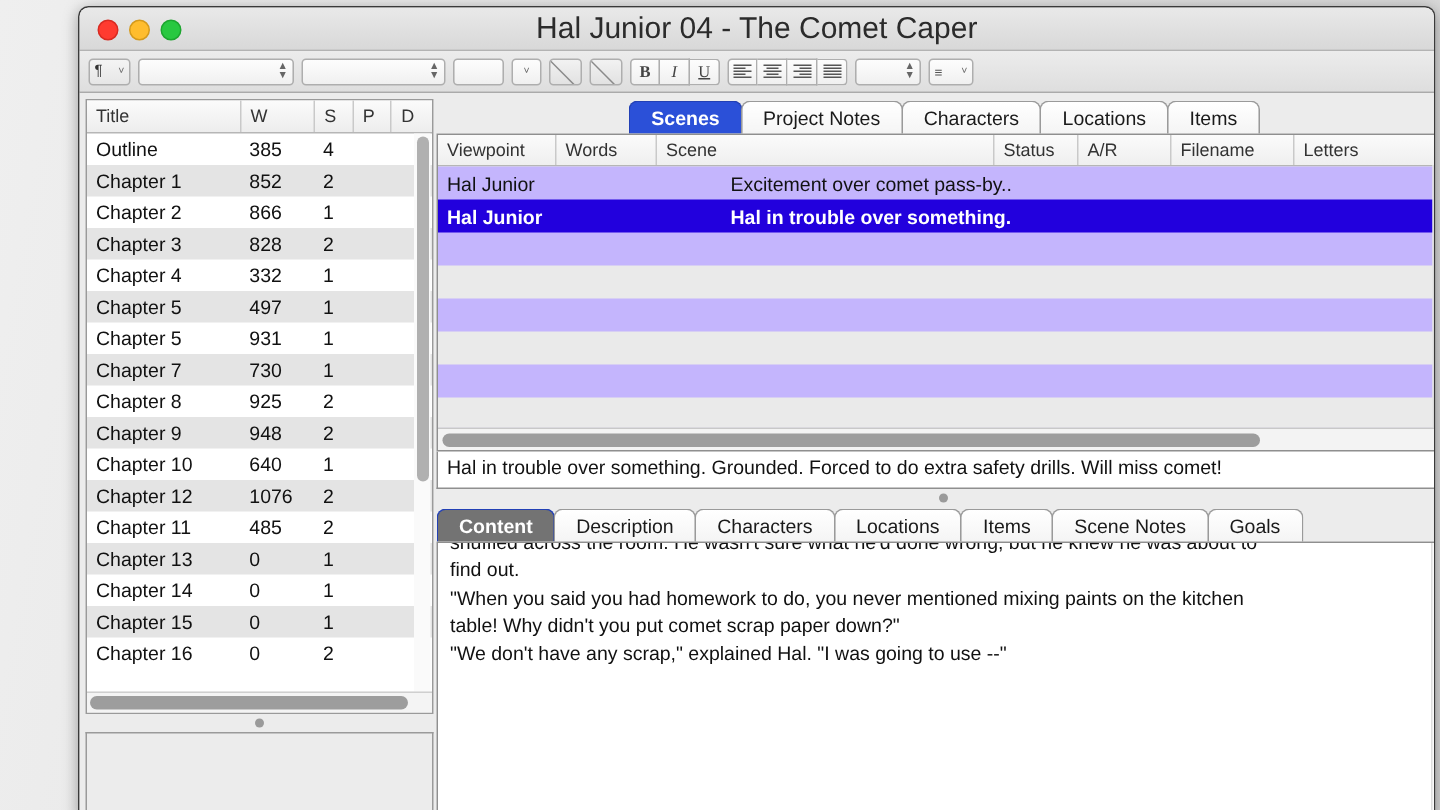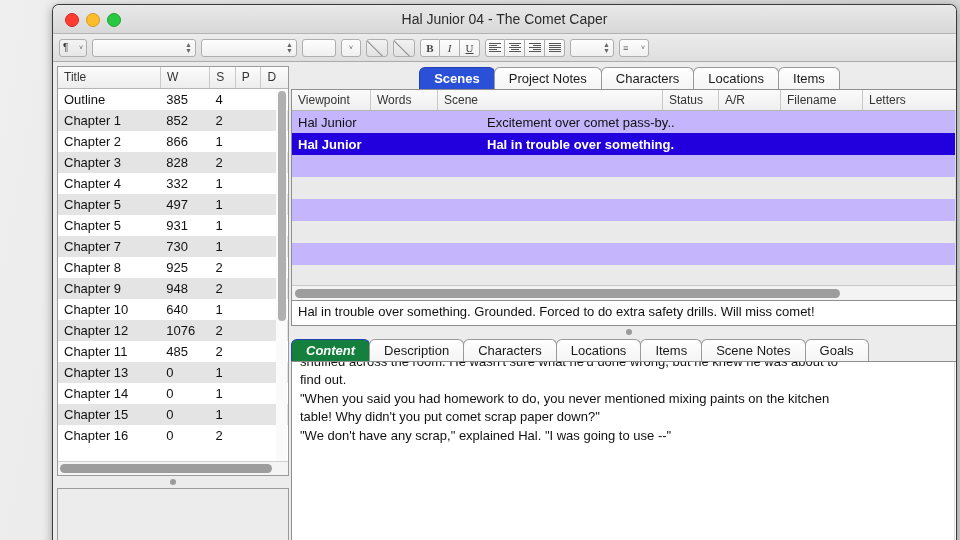--- a/index.html
+++ b/index.html
@@ -24,21 +24,21 @@
     background:linear-gradient(#e9e9e9,#d8d8d8);
     border-bottom:1px solid #b3b3b3;
     position:relative;
   }
   .lights{position:absolute;left:12px;top:8px;display:flex;gap:7px;}
   .light{width:12px;height:12px;border-radius:50%;}
   .l-close{background:#ff3b30;border:1px solid #d82b22;}
   .l-min{background:#ffbd2e;border:1px solid #d59a1c;}
   .l-max{background:#28c840;border:1px solid #1da62f;}
   #title{
-    text-align:center;line-height:28px;font-size:14px;color:#2b2b2b;
+    text-align:center;line-height:28px;font-size:20px;color:#2b2b2b;
   }
   
   #toolbar{
     height:27px;
     background:linear-gradient(#ececec,#dedede);
     border-bottom:1px solid #aaa;
     display:flex;align-items:center;padding:0 6px;gap:5px;
   }
   .tb{
     background:linear-gradient(#fdfdfd,#f0f0f0);
@@ -131,21 +131,21 @@
   .tabbar{display:flex;height:24px;align-items:flex-end;flex:0 0 24px;}
   .tabbar.center{justify-content:center;}
   .tab{
     height:22px;line-height:22px;padding:0 14px;font-size:13px;
     background:linear-gradient(#ffffff,#f4f4f4);
     border:1px solid #9a9a9a;border-bottom:none;
     border-radius:6px 6px 0 0;margin-right:-1px;color:#1a1a1a;
     white-space:nowrap;
   }
   .tab.active{background:#2b50d8;color:#fff;font-weight:bold;border-color:#2240b5;text-align:right;}
-  #lowertabs .tab.active{background:#15803d;font-style:italic;}
+  #lowertabs .tab.active{background:#737373;}
   
   #scenepane{
     flex:1;background:#fff;border:1px solid #8f8f8f;
     display:flex;flex-direction:column;overflow:hidden;position:relative;
     margin-top:-1px;
   }
   .sh{
     display:flex;height:20px;flex:0 0 20px;
     background:linear-gradient(#fbfbfb,#efefef);
     border-bottom:1px solid #b6b6b6;font-size:12px;color:#333;

